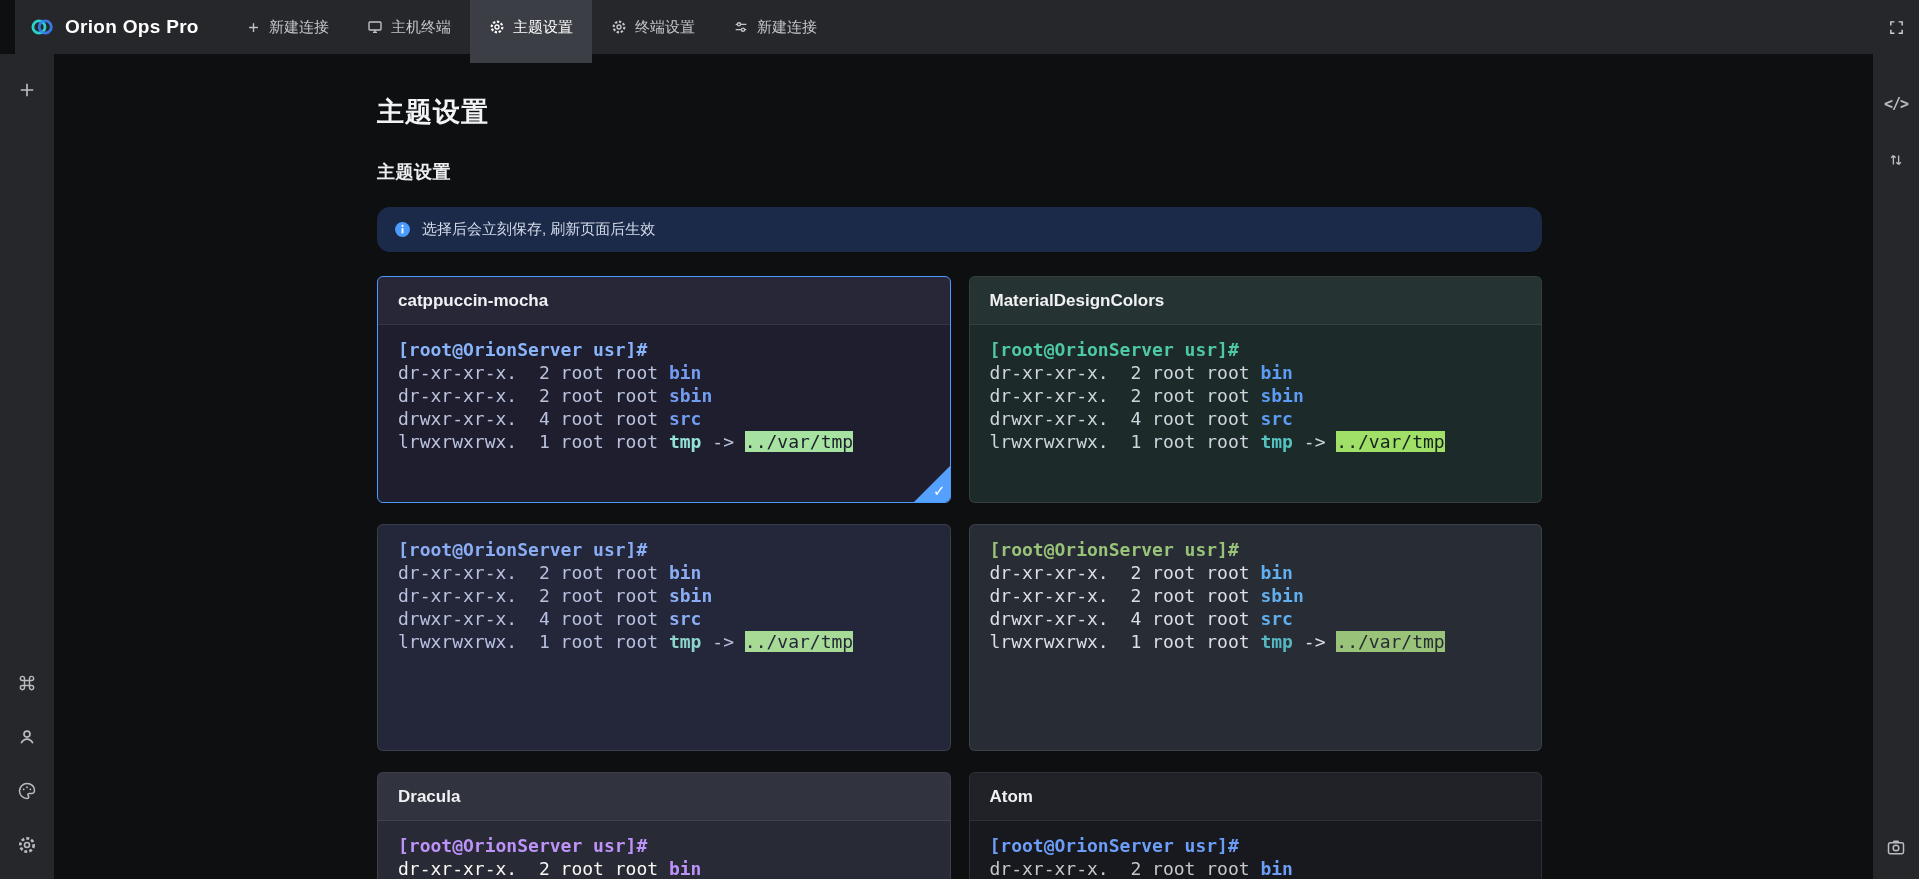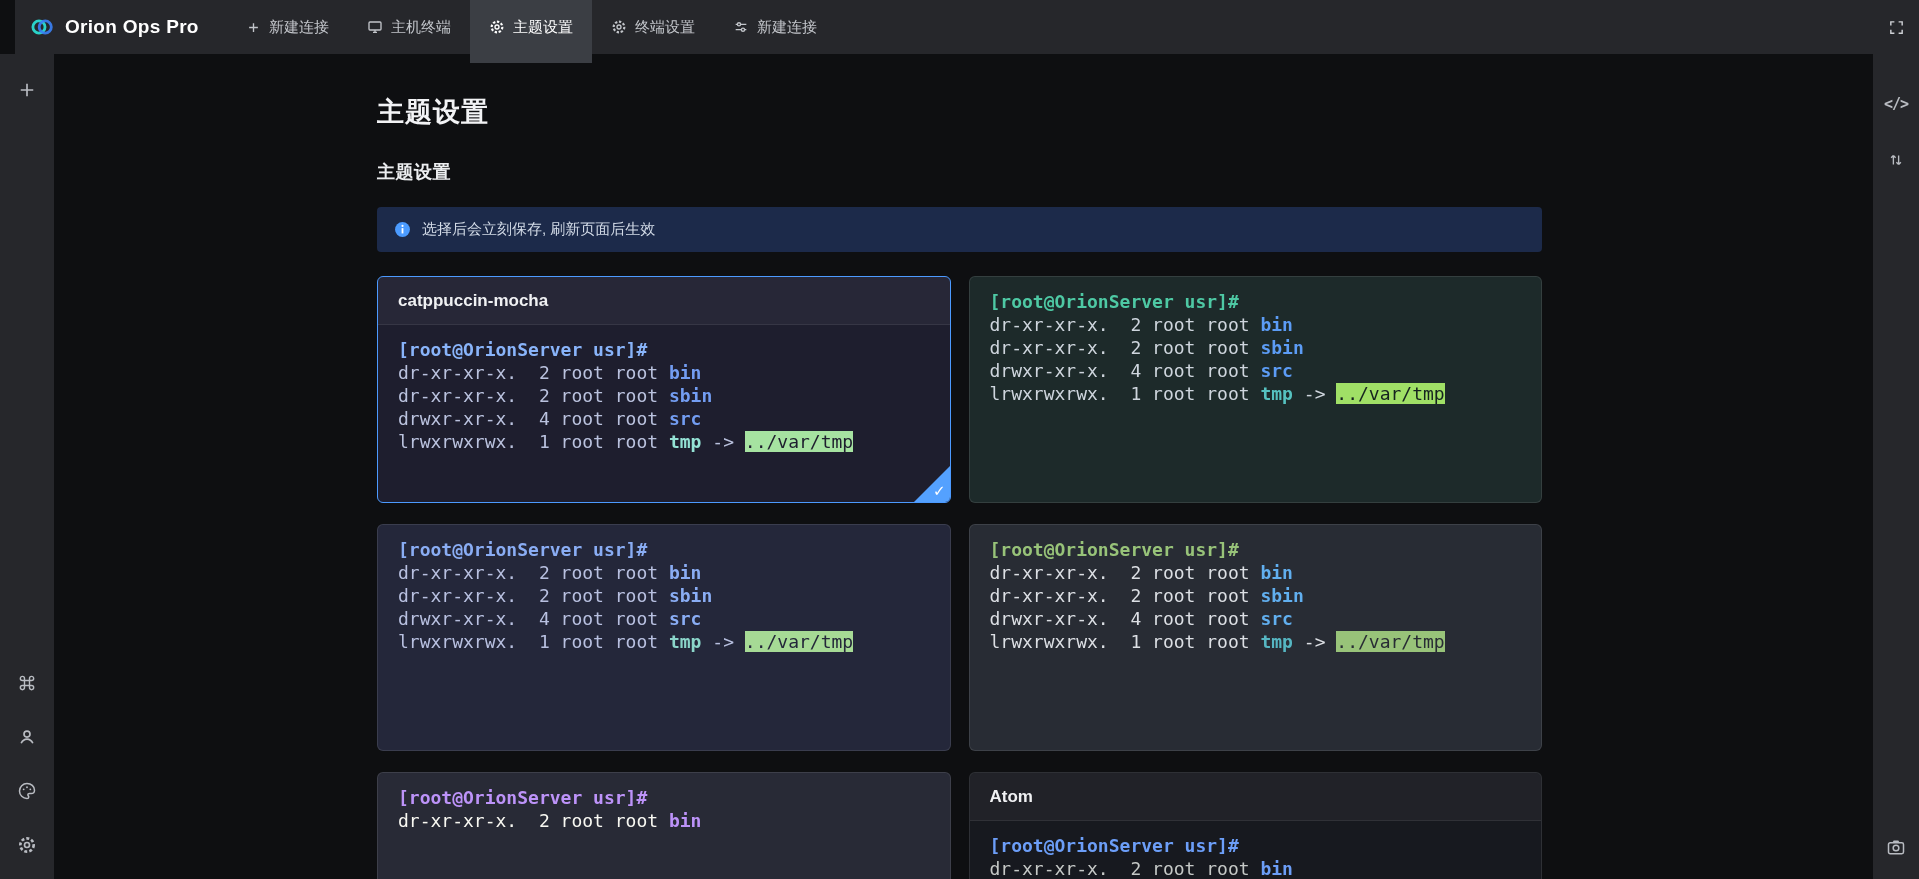--- a/index.html
+++ b/index.html
@@ -48,21 +48,21 @@
 
   
   .main {
     position: absolute; top: 54px; left: 54px; right: 46px; bottom: 0;
     background: #0e0f11; overflow: hidden;
   }
   .content { margin-left: 323px; width: 1165px; }
   .page-title { margin-top: 40px; font-size: 27px; font-weight: bold; color: #f2f3f5; letter-spacing: 1px; }
   .section-title { margin-top: 30px; font-size: 18px; font-weight: bold; color: #eceef0; letter-spacing: .5px; }
   .alert {
-    margin-top: 23px; height: 45px; background: #1c2a4a; border-radius: 4px;
+    margin-top: 23px; height: 45px; background: #1c2a4a; border-radius: 13px;
     display: flex; align-items: center; gap: 11px; padding: 0 17px;
     color: #d3dbe7; font-size: 15px;
   }
   .theme-grid {
     margin-top: 24px;
     display: grid; grid-template-columns: 1fr 1fr; gap: 21px 18px;
   }
   .theme-card {
     height: 227px; border-radius: 6px; border: 1px solid rgba(255,255,255,.10);
     overflow: hidden; position: relative; cursor: pointer;
@@ -247,29 +247,31 @@
     </div>
 
     <div class="theme-grid">
         <div class="theme-card selected" style="background: rgb(30, 30, 46);">
           <div class="card-header">catppuccin-mocha</div>
           <div class="card-body" style="color: rgb(186, 194, 222);"><div class="t-line"><span class="bold" style="color: rgb(137, 180, 250);">[root@OrionServer usr]#</span></div><div class="t-line"><span>dr-xr-xr-x.  2 root root </span><span class="bold" style="color: rgb(115, 157, 242);">bin</span></div><div class="t-line"><span>dr-xr-xr-x.  2 root root </span><span class="bold" style="color: rgb(115, 157, 242);">sbin</span></div><div class="t-line"><span>drwxr-xr-x.  4 root root </span><span class="bold" style="color: rgb(115, 157, 242);">src</span></div><div class="t-line"><span>lrwxrwxrwx.  1 root root </span><span class="bold" style="color: rgb(148, 226, 213);">tmp</span><span> -&gt; </span><span style="background: rgb(166, 227, 161); color: rgb(30, 30, 46);">../var/tmp</span></div></div>
           <div class="corner"></div>
           <span class="check">✓</span>
         </div>
         <div class="theme-card" style="background: rgb(29, 42, 42);">
+          <div class="card-header">MaterialDesignColors</div>
           <div class="card-body" style="color: rgb(206, 213, 221);"><div class="t-line"><span class="bold" style="color: rgb(78, 201, 164);">[root@OrionServer usr]#</span></div><div class="t-line"><span>dr-xr-xr-x.  2 root root </span><span class="bold" style="color: rgb(92, 156, 245);">bin</span></div><div class="t-line"><span>dr-xr-xr-x.  2 root root </span><span class="bold" style="color: rgb(92, 156, 245);">sbin</span></div><div class="t-line"><span>drwxr-xr-x.  4 root root </span><span class="bold" style="color: rgb(92, 156, 245);">src</span></div><div class="t-line"><span>lrwxrwxrwx.  1 root root </span><span class="bold" style="color: rgb(86, 194, 192);">tmp</span><span> -&gt; </span><span style="background: rgb(160, 224, 102); color: rgb(21, 35, 31);">../var/tmp</span></div></div>
         </div>
         <div class="theme-card" style="background: rgb(36, 39, 58);">
           <div class="card-body" style="color: rgb(184, 192, 224);"><div class="t-line"><span class="bold" style="color: rgb(138, 173, 244);">[root@OrionServer usr]#</span></div><div class="t-line"><span>dr-xr-xr-x.  2 root root </span><span class="bold" style="color: rgb(138, 173, 244);">bin</span></div><div class="t-line"><span>dr-xr-xr-x.  2 root root </span><span class="bold" style="color: rgb(138, 173, 244);">sbin</span></div><div class="t-line"><span>drwxr-xr-x.  4 root root </span><span class="bold" style="color: rgb(138, 173, 244);">src</span></div><div class="t-line"><span>lrwxrwxrwx.  1 root root </span><span class="bold" style="color: rgb(139, 213, 202);">tmp</span><span> -&gt; </span><span style="background: rgb(166, 218, 149); color: rgb(36, 39, 58);">../var/tmp</span></div></div>
         </div>
         <div class="theme-card" style="background: rgb(40, 44, 52);">
           <div class="card-body" style="color: rgb(220, 223, 228);"><div class="t-line"><span class="bold" style="color: rgb(152, 195, 121);">[root@OrionServer usr]#</span></div><div class="t-line"><span>dr-xr-xr-x.  2 root root </span><span class="bold" style="color: rgb(97, 175, 239);">bin</span></div><div class="t-line"><span>dr-xr-xr-x.  2 root root </span><span class="bold" style="color: rgb(97, 175, 239);">sbin</span></div><div class="t-line"><span>drwxr-xr-x.  4 root root </span><span class="bold" style="color: rgb(97, 175, 239);">src</span></div><div class="t-line"><span>lrwxrwxrwx.  1 root root </span><span class="bold" style="color: rgb(86, 182, 194);">tmp</span><span> -&gt; </span><span style="background: rgb(152, 195, 121); color: rgb(40, 44, 52);">../var/tmp</span></div></div>
         </div>
         <div class="theme-card" style="background: rgb(40, 42, 54);">
+          <div class="card-header">Dracula</div>
           <div class="card-body" style="color: rgb(248, 248, 242);"><div class="t-line"><span class="bold" style="color: rgb(189, 147, 249);">[root@OrionServer usr]#</span></div><div class="t-line"><span>dr-xr-xr-x.  2 root root </span><span class="bold" style="color: rgb(189, 147, 249);">bin</span></div></div>
         </div>
         <div class="theme-card" style="background: rgb(23, 25, 31);">
           <div class="card-header">Atom</div>
           <div class="card-body" style="color: rgb(197, 200, 198);"><div class="t-line"><span class="bold" style="color: rgb(108, 158, 248);">[root@OrionServer usr]#</span></div><div class="t-line"><span>dr-xr-xr-x.  2 root root </span><span class="bold" style="color: rgb(108, 158, 248);">bin</span></div></div>
         </div>
       </div>
   </div>
 </div>
 

